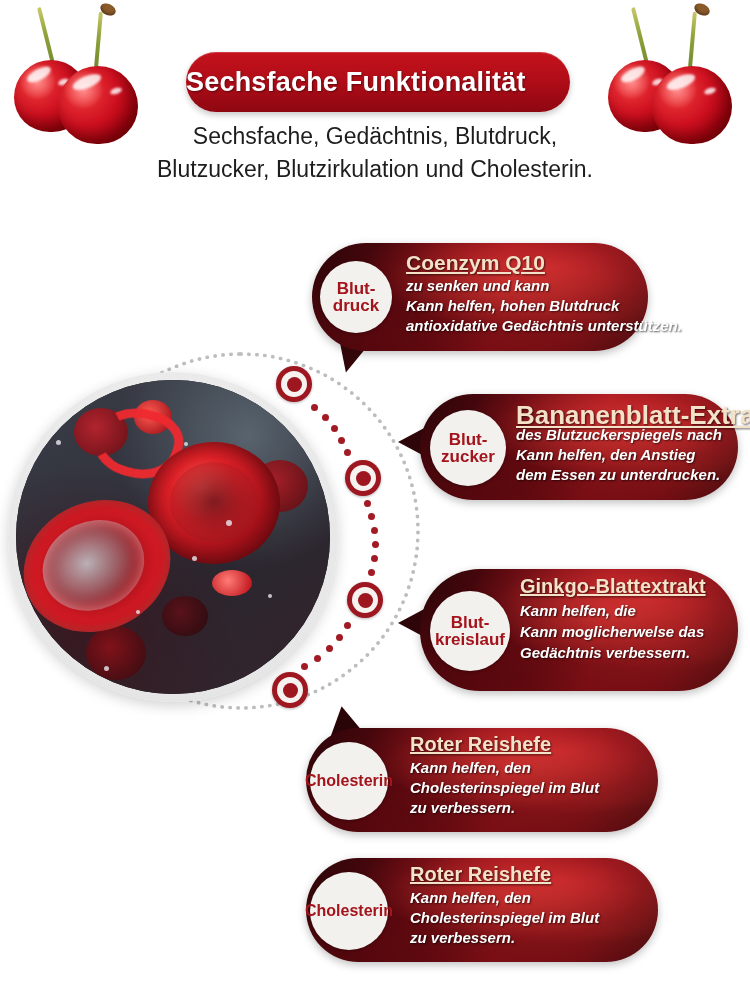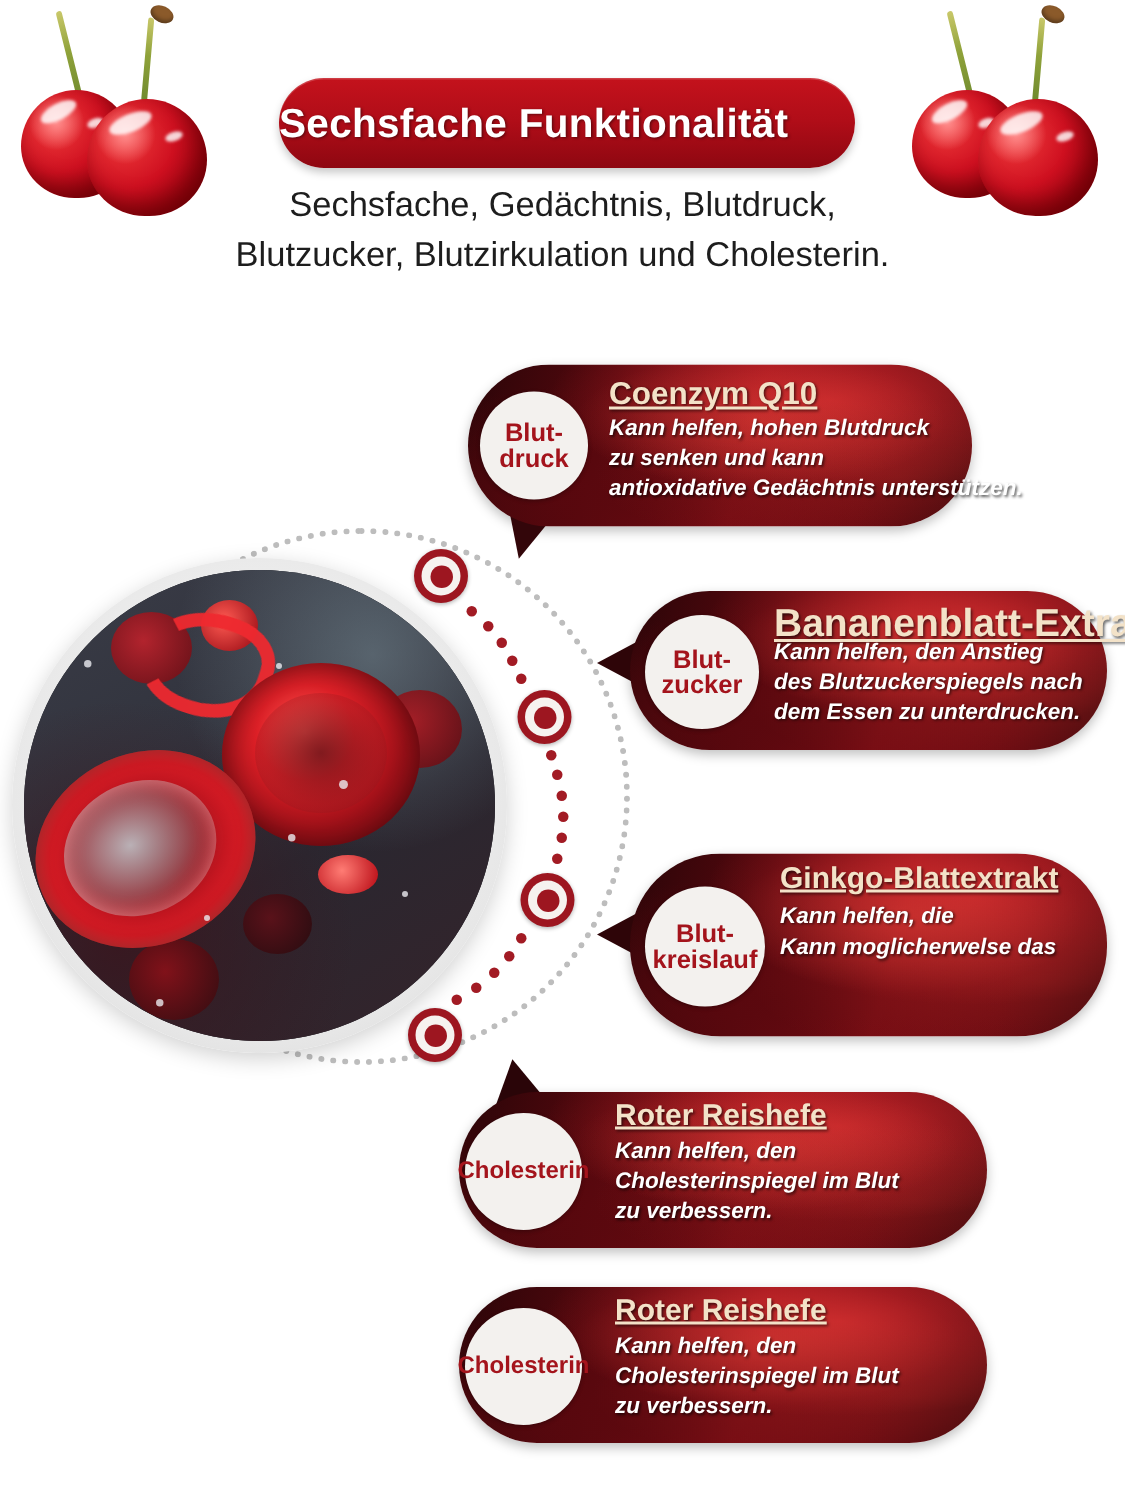--- a/index.html
+++ b/index.html
@@ -272,60 +272,61 @@
     <div class="skin"></div>
     <div class="body">
       <div class="badge">
         <div>
           <span>Blut-</span>
           <span>druck</span>
         </div>
       </div>
       <div class="c-title">Coenzym Q10</div>
       <div class="c-desc">
+        <div>zu senken und kann</div>
         <div>Kann helfen, hohen Blutdruck</div>
-        <div>zu senken und kann</div>
         <div>antioxidative Gedächtnis unterstützen.</div>
       </div>
     </div>
   </div>
 
   <div class="card" id="card2">
     <div class="tail"></div>
     <div class="skin"></div>
     <div class="body">
       <div class="badge">
         <div>
           <span>Blut-</span>
           <span>zucker</span>
         </div>
       </div>
       <div class="c-title">Bananenblatt-Extrakt</div>
       <div class="c-desc">
+        <div>des Blutzuckerspiegels nach</div>
         <div>Kann helfen, den Anstieg</div>
-        <div>des Blutzuckerspiegels nach</div>
         <div>dem Essen zu unterdrucken.</div>
       </div>
     </div>
   </div>
 
   <div class="card" id="card3">
     <div class="tail"></div>
     <div class="skin"></div>
     <div class="body">
       <div class="badge">
         <div>
           <span>Blut-</span>
           <span>kreislauf</span>
         </div>
       </div>
       <div class="c-title">Ginkgo-Blattextrakt</div>
       <div class="c-desc">
         <div>Kann helfen, die</div>
         <div>Kann moglicherwelse das</div>
+        <div>Gedächtnis verbessern.</div>
       </div>
     </div>
   </div>
 
   <div class="card" id="card4">
     <div class="tail"></div>
     <div class="skin"></div>
     <div class="body">
       <div class="badge">
         <div>

